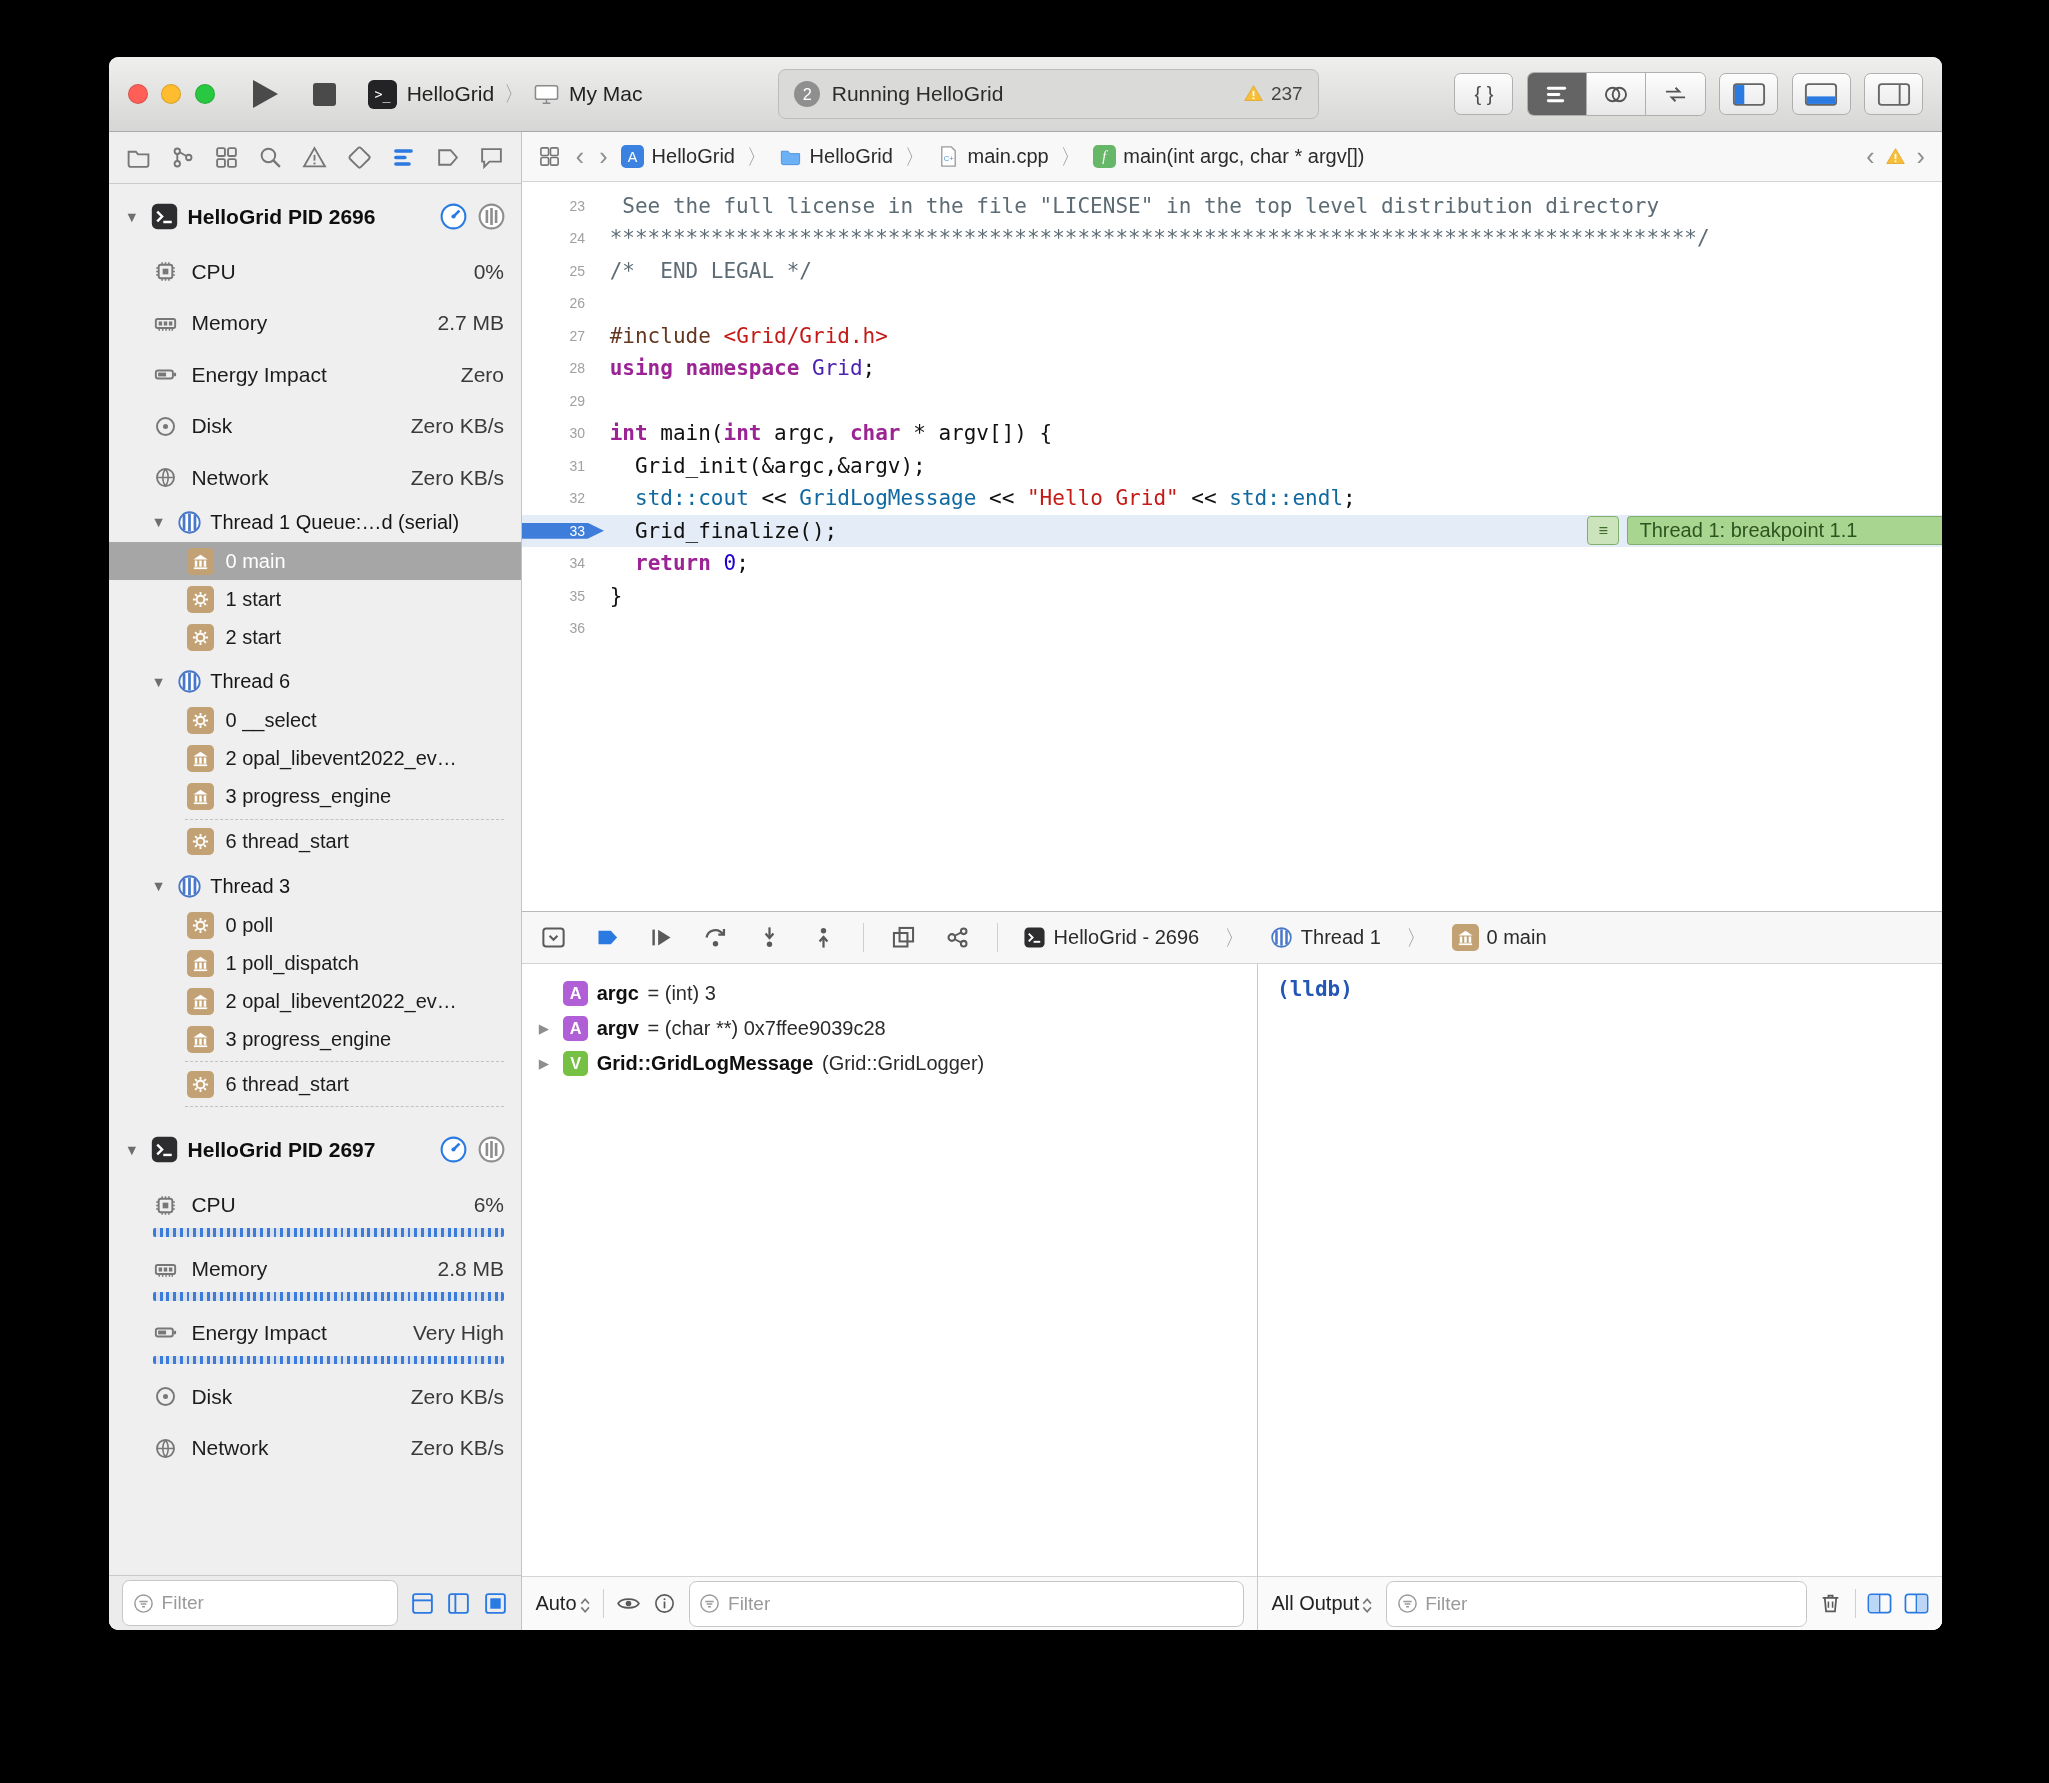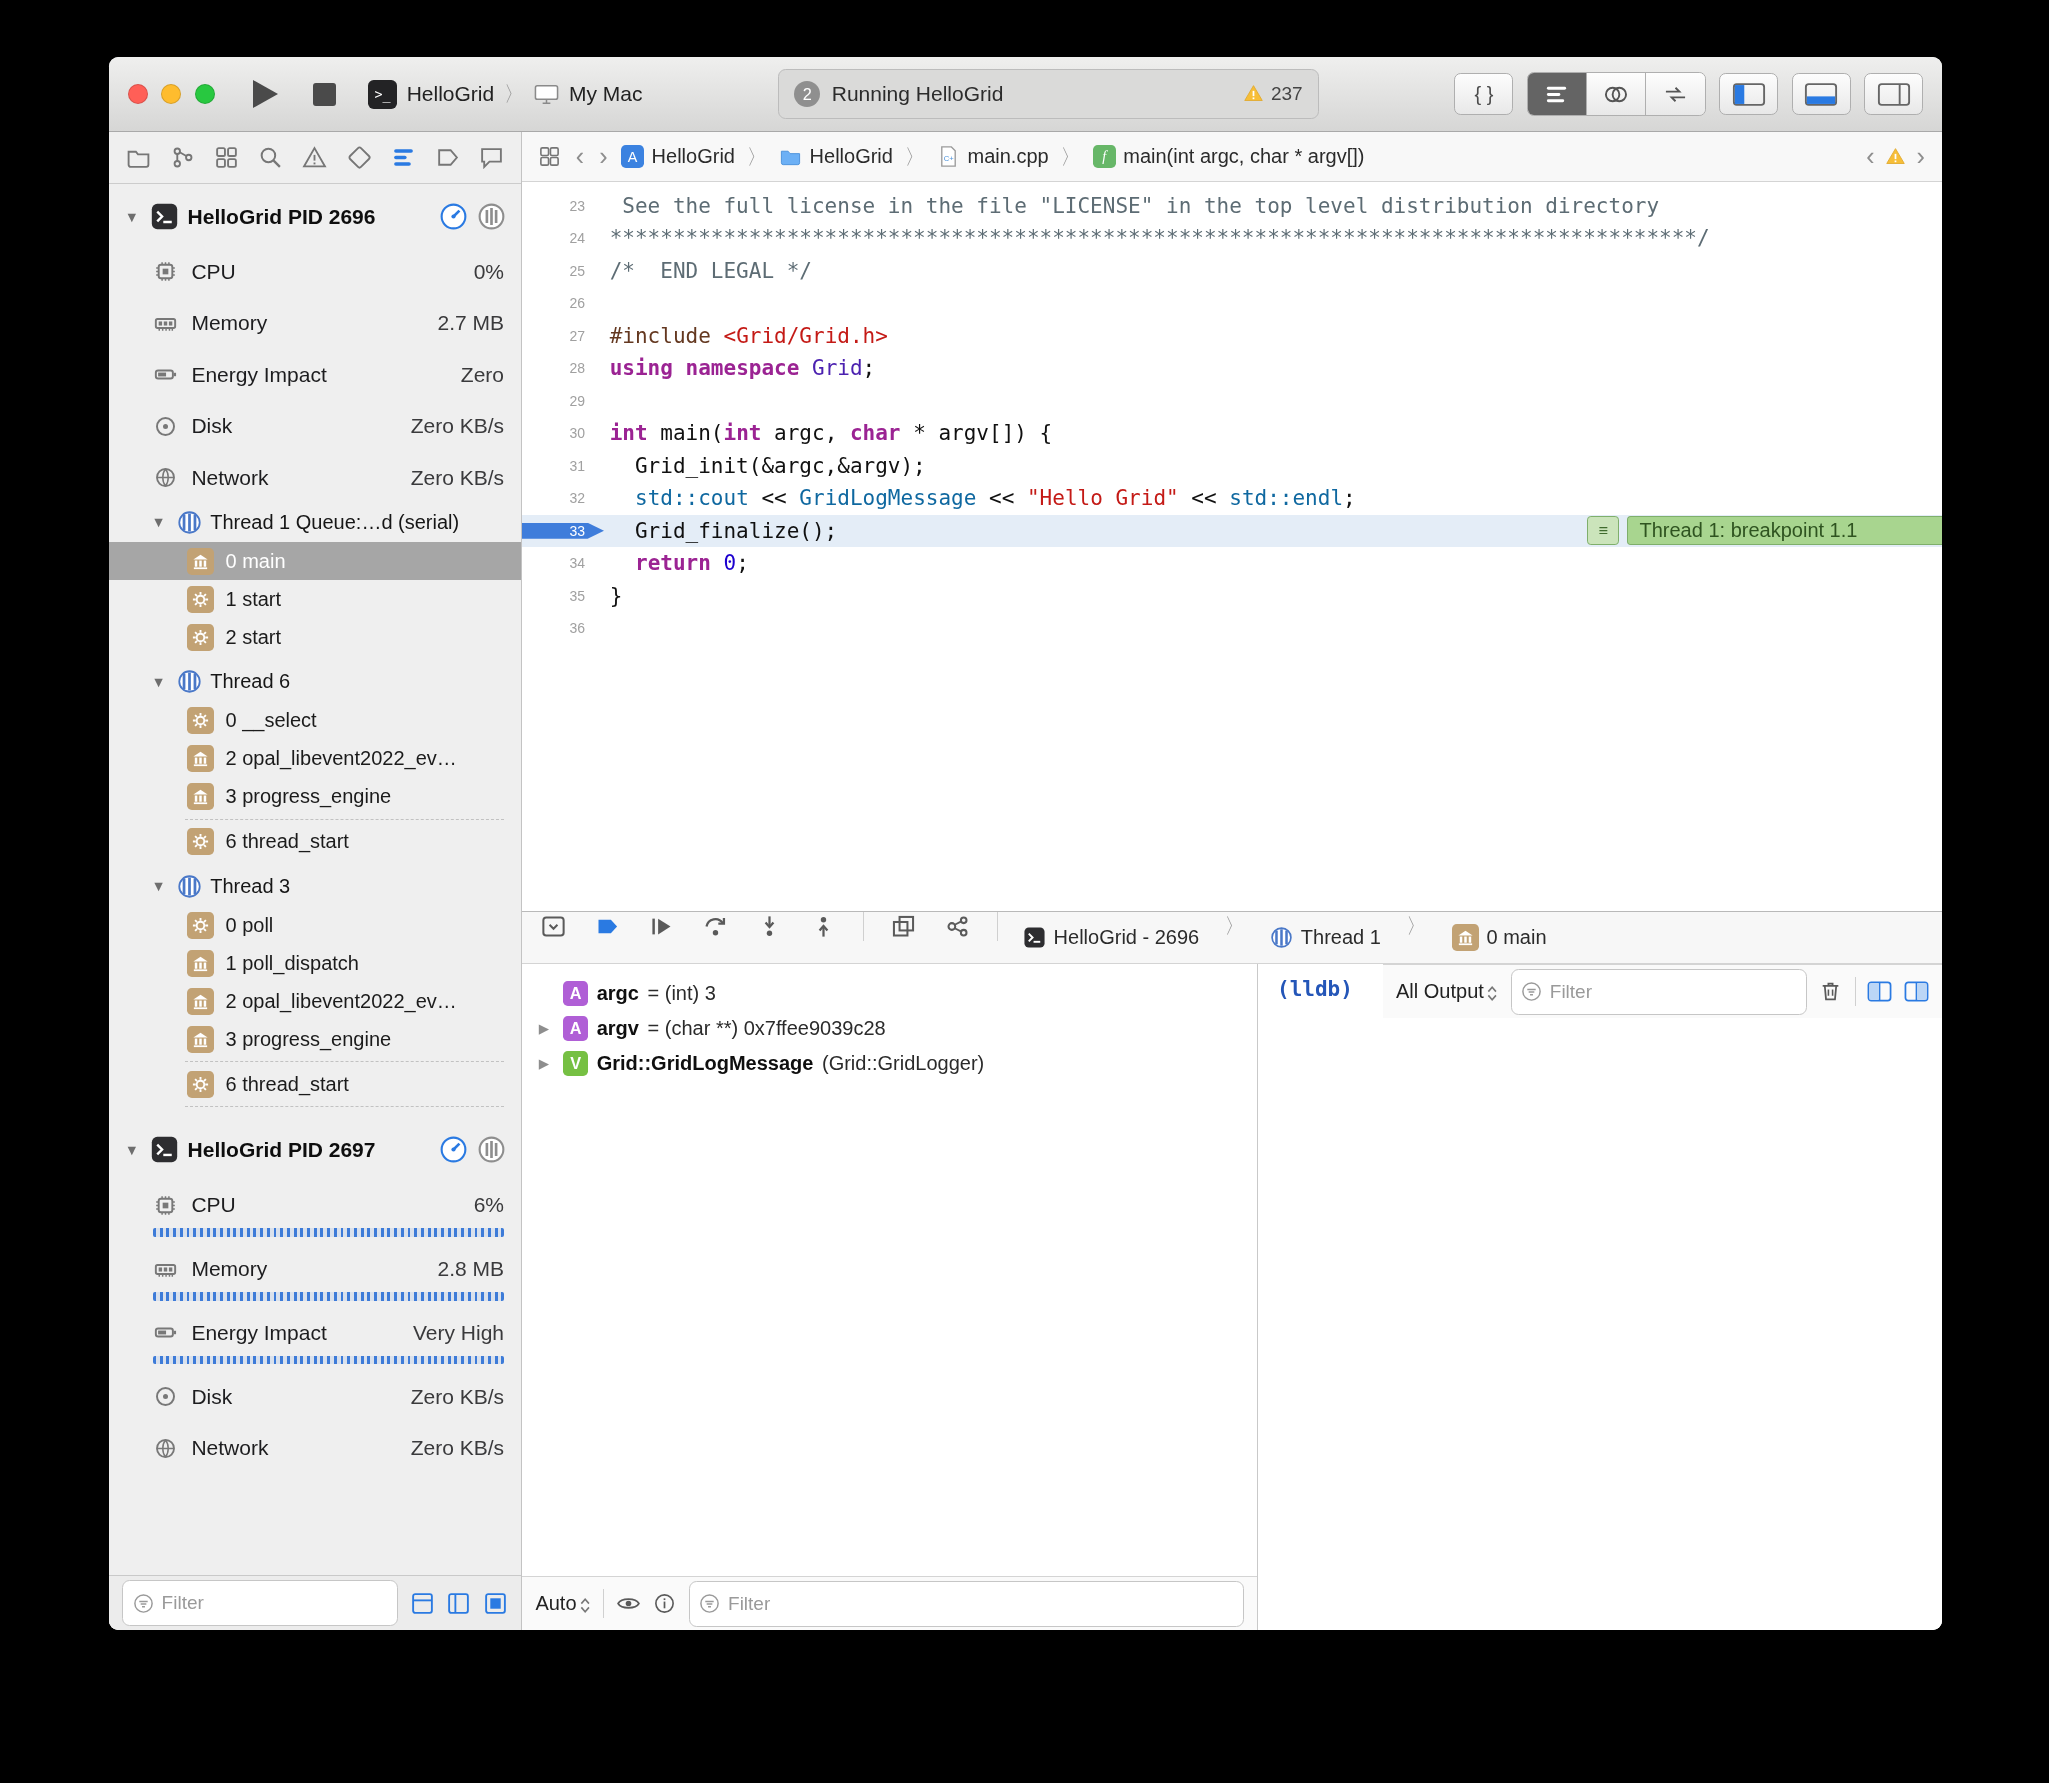--- a/index.html
+++ b/index.html
@@ -90,33 +90,33 @@
   .tk-plain{color:#101010}.tk-kw{color:var(--tk-kw);font-weight:bold}.tk-str{color:var(--tk-str)}
   .tk-num{color:var(--tk-num)}.tk-pp{color:var(--tk-pp)}.tk-comment{color:var(--tk-comment)}
   .tk-type{color:var(--tk-type)}.tk-ns{color:var(--tk-ns)}
   .anno-icon{width:32.5px;height:29px;flex:none;background:#CBE4BB;border:1.9px solid var(--anno-border);border-radius:3.8px;color:#3F6B2D;
     display:flex;align-items:center;justify-content:center;font-size:16.3px;margin-right:7.6px;font-family:"Liberation Sans",sans-serif}
   .anno-label{width:315px;height:29px;flex:none;background:var(--anno-bg);border:1.9px solid var(--anno-border);border-right:none;border-radius:3.8px 0 0 3.8px;
     display:flex;align-items:center;padding:0 11.5px;font-family:"Liberation Sans",sans-serif;font-size:20px;color:var(--anno-text)}
 
   
   .debug-area{flex:none;height:719px;border-top:1px solid #B9B9B9;display:flex;flex-direction:column;background:#fff}
-  .debug-bar{height:52px;flex:none;background:#F7F7F7;border-bottom:1px solid #D4D4D4;display:flex;padding:0 17px;gap:25px;font-size:20px;color:#2b2b2b}
+  .debug-bar{height:52px;flex:none;background:#F7F7F7;border-bottom:1px solid #D4D4D4;display:flex;align-items:center;padding:0 17px;gap:25px;font-size:20px;color:#2b2b2b}
   .dbg-ico{width:29px;height:29px;display:flex;align-items:center;justify-content:center}
   .vline{width:1px;height:29px;background:#D0D0D0}
   .debug-panes{flex:1;display:flex;min-height:0}
   .vars{width:736px;flex:none;border-right:1px solid #C9C9C9;display:flex;flex-direction:column;min-height:0}
   .var-rows{flex:1;padding-top:11.5px;overflow:hidden}
   .var-row{display:flex;align-items:center;height:35px;padding-left:11.5px;gap:8.6px;font-size:20px}
   .var-disc{width:21px;color:#8E8E8E;font-size:13.4px;text-align:center;flex:none}
   .var-badge{width:25px;height:25px;border-radius:4.8px;color:#fff;font-weight:bold;font-size:16.3px;display:flex;align-items:center;justify-content:center;flex:none}
   .var-name{font-weight:bold;color:#0f0f0f}
   .var-value{color:#2b2b2b}
   .pane-bottom{height:54px;flex:none;border-top:1px solid #D4D4D4;background:#FAFAFA;display:flex;align-items:center;padding:0 13.4px;gap:11.5px;font-size:20px;color:#333}
-  .console{flex:1;display:flex;min-width:0}
+  .console{flex:1;display:flex;flex-direction:column;min-width:0}
   .console-out{flex:1;padding:13.4px 19px;font-family:"DejaVu Sans Mono",monospace;font-size:21px;font-weight:bold;color:var(--console-prompt-blue)}
   .scope-select{display:flex;align-items:flex-end;gap:1px;color:#222}
   .small-filter{width:296px;margin-left:auto}
 </style>
 </head>
 <body>
 
 <div class="stage">
   <div class="window">
 

